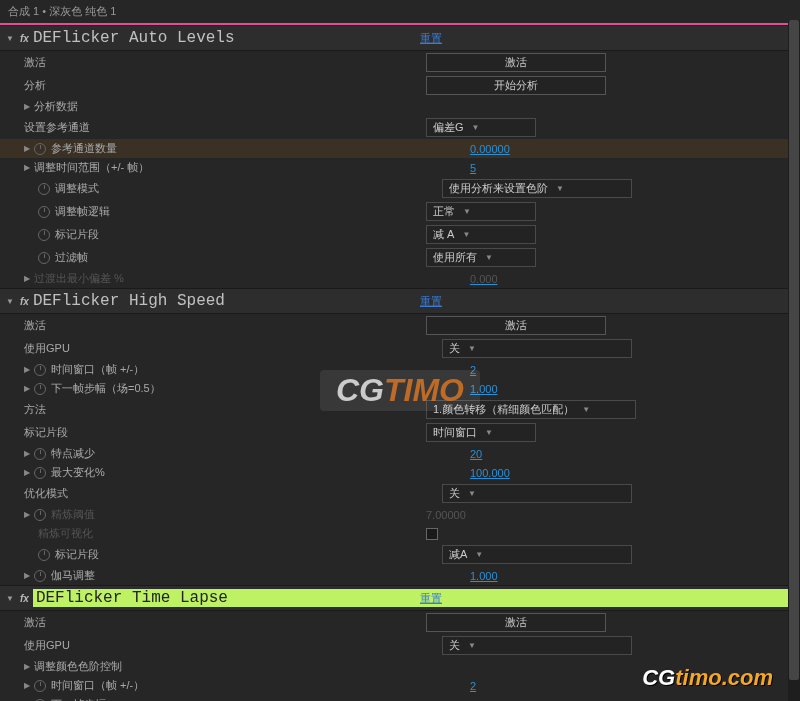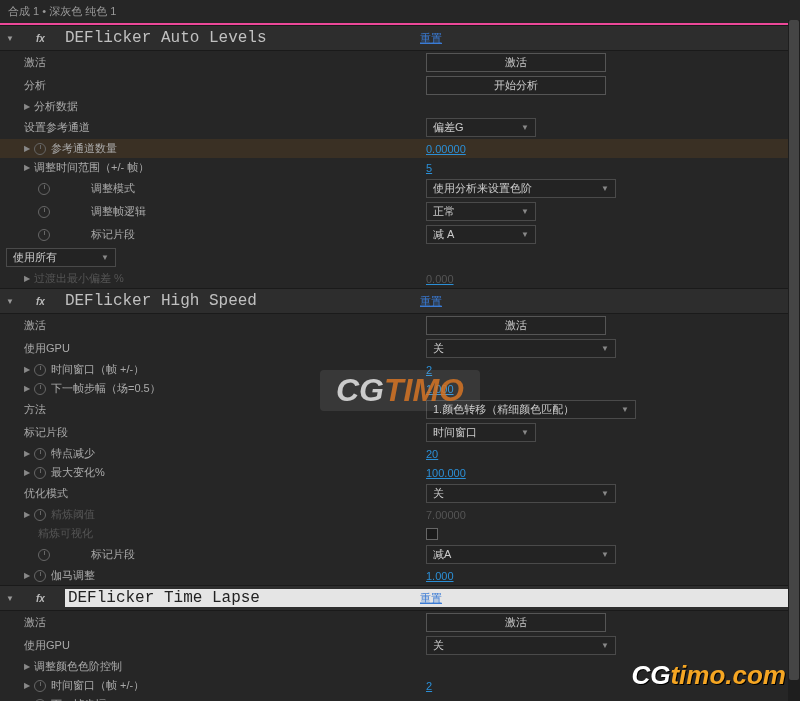--- a/index.html
+++ b/index.html
@@ -2,45 +2,45 @@
 <html><head>
 <meta charset="utf-8">
 <style>
 * { margin: 0; padding: 0; box-sizing: border-box; font-family: "Microsoft YaHei", Arial, sans-serif; }
 body { background: #262626; color: #aaaaaa; font-size: 11px; width: 800px; height: 701px; overflow: hidden; position: relative; }
 .breadcrumb { padding: 4px 8px; color: #999; font-size: 11px; border-bottom: 2px solid #ec4899; }
 .panel { width: 100%; }
 .section-header { display: flex; align-items: center; padding: 3px 6px; background: #2d2d2d; border-top: 1px solid #1a1a1a; border-bottom: 1px solid #1a1a1a; }
 .section-header.selected { background: #2d2d2d; }
 .twisty { width: 10px; color: #999; cursor: pointer; font-size: 8px; }
-.fx-badge { font-style: italic; font-weight: bold; color: #b8b8b8; margin: 0 20px; font-size: 10px; }
+.fx-badge { font-style: italic; font-weight: bold; color: #b8b8b8; margin: 0 4px; font-size: 10px; }
 .section-title { flex: 1; color: #c0c0c0; font-family: "Courier New", monospace; font-size: 16px; }
-.section-title.selected { background: #e5e5e5; color: #222; padding: 0 3px; }
+.section-title.selected { background: #bef264; color: #222; padding: 0 3px; }
 .reset-link { color: #3a7bd5; font-size: 11px; cursor: pointer; text-decoration: underline; position: absolute; left: 420px; }
 .row { display: flex; align-items: center; padding: 2px 6px; min-height: 19px; position: relative; }
 .row.highlight { background: #3a3024; }
 .label-col { display: flex; align-items: center; width: 420px; }
 .indent1 { padding-left: 18px; }
-.indent2 { padding-left: 32px; gap: 36px; }
+.indent2 { padding-left: 32px; }
 .stopwatch { width: 12px; height: 12px; border: 1px solid #666; border-radius: 50%; margin-right: 5px; display: inline-block; position: relative; }
 .stopwatch::after { content: ""; position: absolute; width: 1px; height: 4px; background: #666; top: 1px; left: 50%; }
 .arrow { width: 10px; color: #888; font-size: 8px; cursor: pointer; display: inline-block; }
 .prop-label { color: #aaa; }
 .val-col { flex: 1; display: flex; align-items: center; gap: 4px; }
 .btn { background: #232323; border: 1px solid #555; color: #ccc; padding: 1px 12px; min-width: 180px; text-align: center; cursor: pointer; font-size: 11px; }
-.dropdown { background: #232323; border: 1px solid #4a4a4a; color: #ccc; padding: 1px 6px; min-width: 110px; cursor: pointer; font-size: 11px; display: flex; justify-content: space-between; align-items: center; }
-.dropdown.wide { min-width: 190px; }
+.dropdown { background: #232323; border: 1px solid #4a4a4a; color: #ccc; padding: 1px 6px; min-width: 110px; cursor: pointer; font-size: 11px; display: flex; align-items: center; }
+.dropdown.wide { min-width: 190px; margin-left: 16px; }
 .dropdown.xwide { min-width: 210px; }
 .dd-arrow { font-size: 8px; color: #888; margin-left: 8px; }
-.num-val { color: #2b8fd6; cursor: ew-resize; text-decoration: underline; text-decoration-color: #2b8fd6; }
+.num-val { color: #2b8fd6; cursor: ew-resize; text-decoration: underline; text-decoration-color: #2b8fd6; margin-left: 44px; }
 .checkbox { width: 12px; height: 12px; border: 1px solid #666; background: #1a1a1a; display: inline-block; cursor: pointer; }
 .disabled { color: #555; }
 .watermark1 { position: absolute; left: 320px; top: 370px; font-size: 32px; font-weight: bold; font-style: italic; color: #d97828; background: rgba(255,255,255,0.1); padding: 2px 16px; border-radius: 4px; pointer-events: none; opacity: 0.85; }
 .watermark1 .c { color: #e8e8e8; }
-.watermark2 { position: absolute; right: 14px; bottom: 10px; font-size: 26px; font-weight: bold; font-style: italic; color: #f5a623; text-shadow: 1px 1px 0 #000; pointer-events: none; }
+.watermark2 { position: absolute; right: 27px; bottom: 10px; font-size: 22px; font-weight: bold; font-style: italic; color: #f5a623; text-shadow: 1px 1px 0 #000; pointer-events: none; }
 .watermark2 .c { color: #fff; }
 .scrollbar { position: absolute; right: 0; top: 20px; bottom: 0; width: 12px; background: #1e1e1e; }
 .scrollbar-thumb { position: absolute; left: 1px; right: 1px; top: 0; height: 660px; background: #454545; border-radius: 2px; }
 </style>
 </head>
 <body>
 
 <div class="breadcrumb">合成 1 • 深灰色 纯色 1</div>
 
 <div class="panel">
@@ -134,20 +134,24 @@
         <span class="prop-label">标记片段</span>
       </div>
     <div class="val-col">
         <div class="dropdown">
           <span>减 A</span>
           <span class="dd-arrow">▼</span>
         </div>
       </div>
   </div>
   <div class="row">
+    <div class="label-col indent2">
+        <span class="stopwatch"></span>
+        <span class="prop-label">过滤帧</span>
+      </div>
     <div class="val-col">
         <div class="dropdown">
           <span>使用所有</span>
           <span class="dd-arrow">▼</span>
         </div>
       </div>
   </div>
   <div class="row">
     <div class="label-col indent1">
         <span class="arrow">▶</span>

